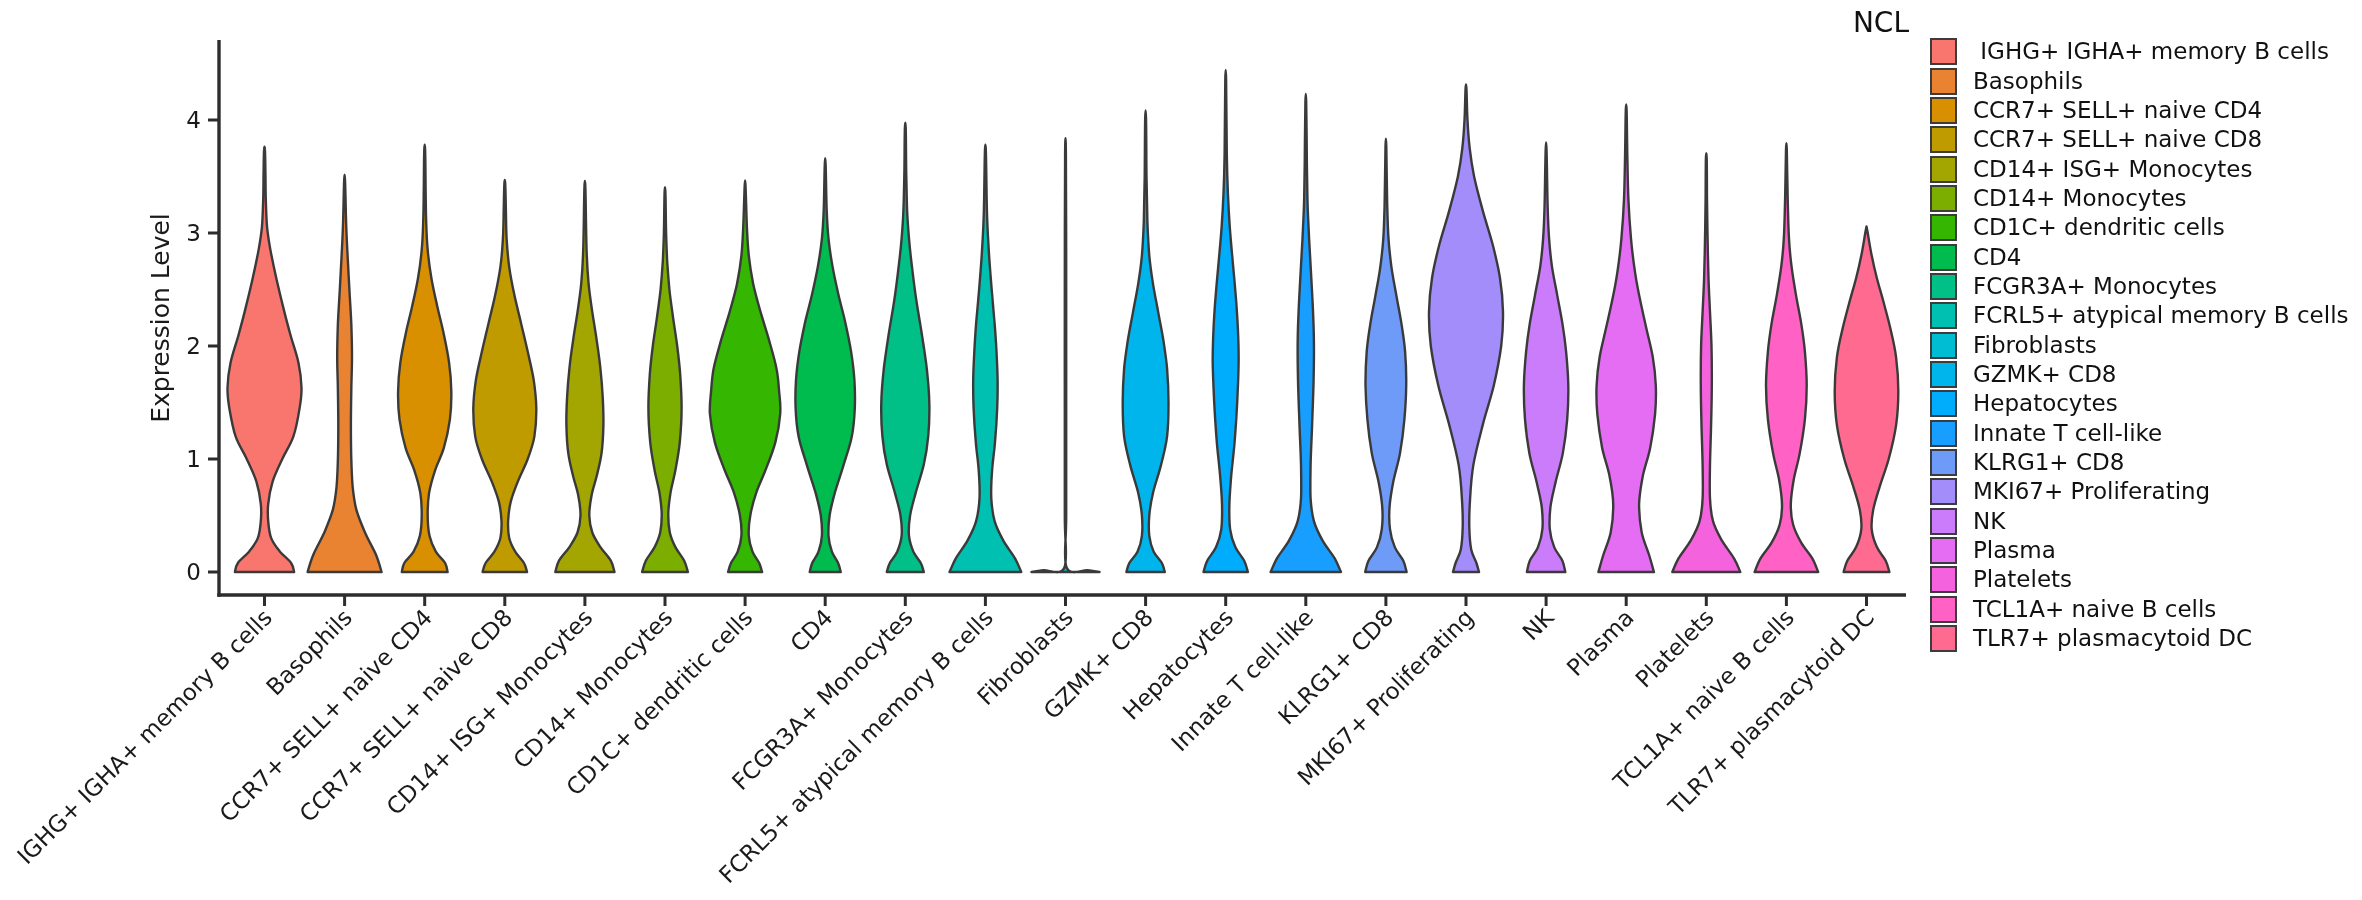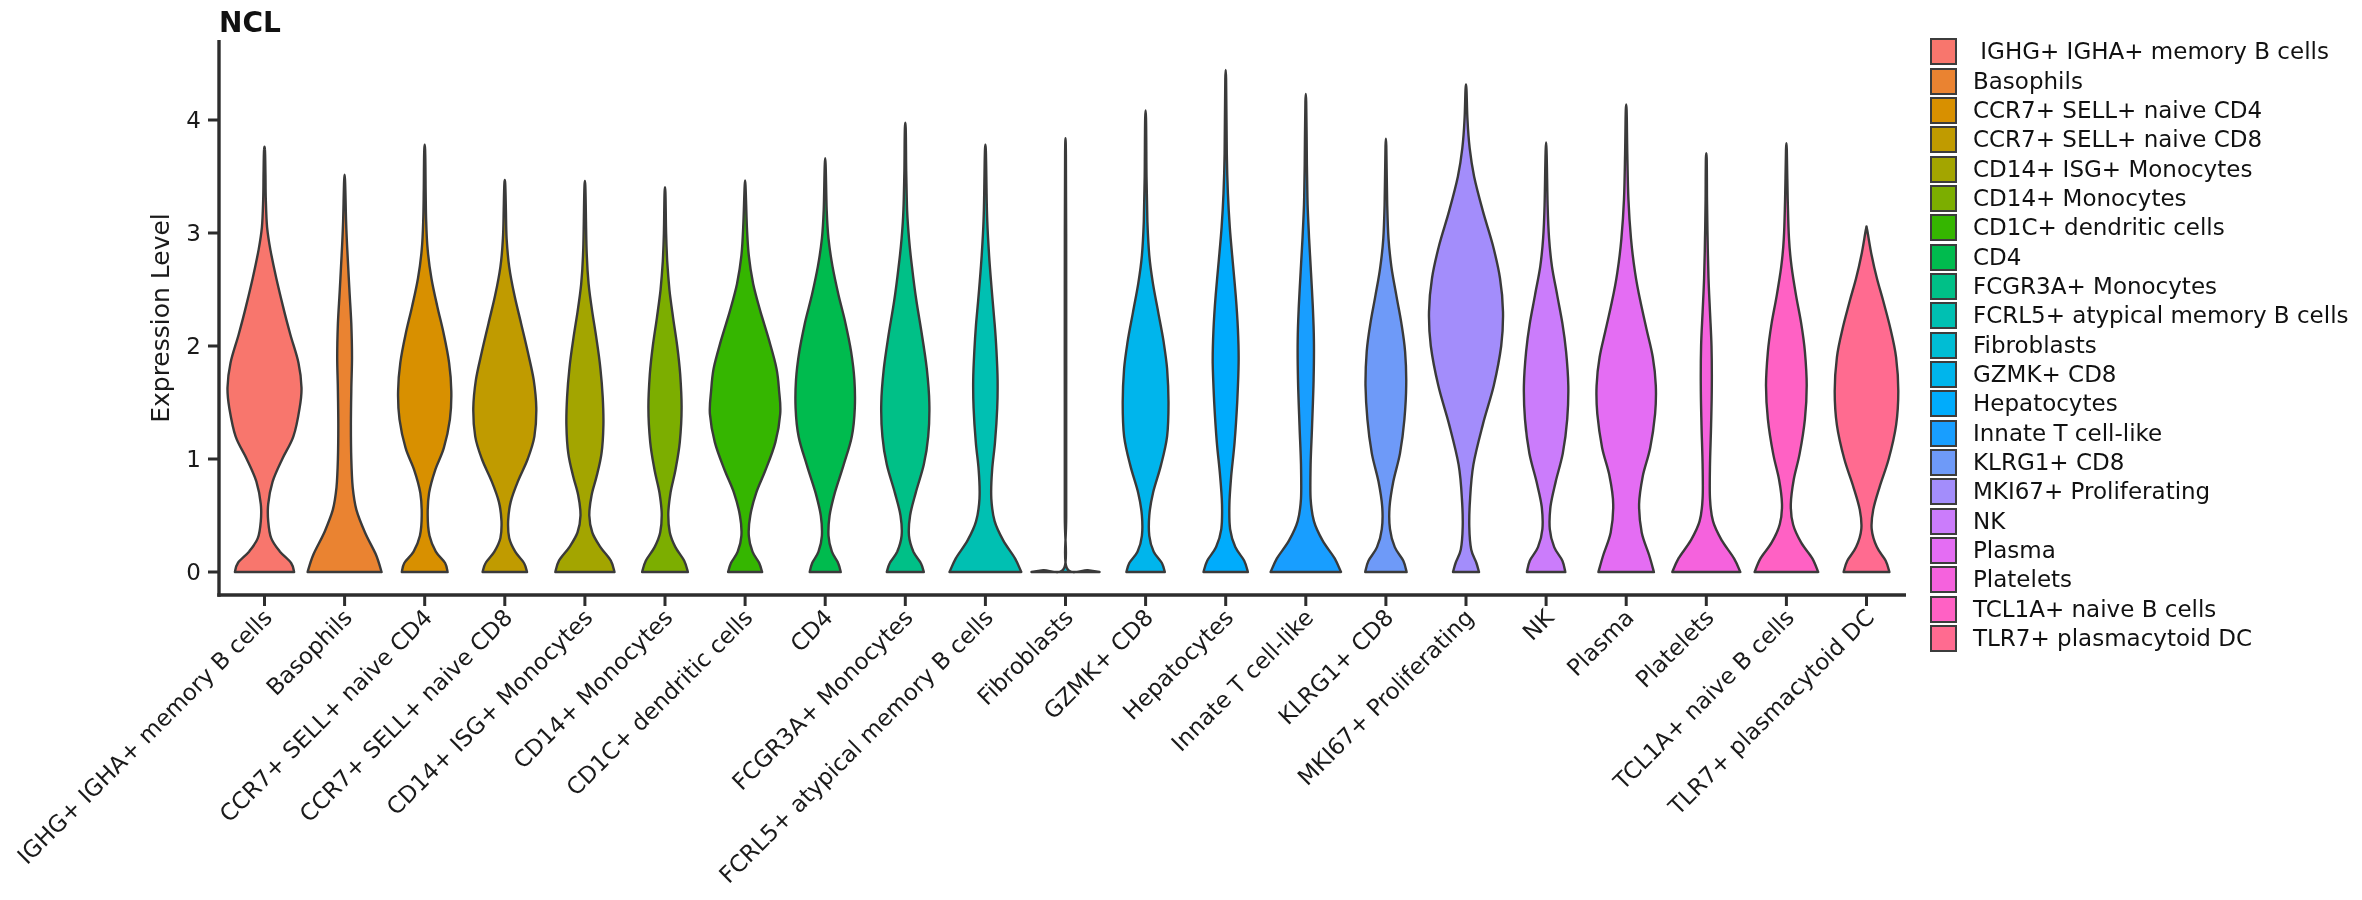--- a/index.html
+++ b/index.html
@@ -1,20 +1,20 @@
 <!DOCTYPE html>
 <html><head>
 <meta charset="utf-8">
 <style>
   html,body{margin:0;padding:0;background:#ffffff;}
   #stage{position:relative;width:2362px;height:900px;background:#ffffff;overflow:hidden;
          font-family:"DejaVu Sans","Liberation Sans",sans-serif;color:#1a1a1a;}
   #plot-svg{position:absolute;left:0;top:0;}
-  #chart-title{position:absolute;left:219px;top:6px;width:1690px;text-align:left;
-               font-size:28px;font-weight:bold;color:#111;}
+  #chart-title{position:absolute;left:219px;top:6px;width:1690px;text-align:right;
+               font-size:28px;font-weight:normal;color:#111;}
   #y-axis-title{position:absolute;left:160px;top:318px;transform:translate(-50%,-50%) rotate(-90deg);
                 white-space:nowrap;font-size:25px;color:#1a1a1a;}
   #legend{position:absolute;left:1930px;top:37px;}
   .legend-row{display:flex;align-items:center;height:29.35px;}
   .legend-swatch{width:27px;height:27px;box-sizing:border-box;border:2.4px solid #3c3c3c;
                  margin-right:16px;flex:0 0 auto;}
   .legend-label{font-size:23px;line-height:1;white-space:pre;color:#111;}
 </style>
 </head>
 <body>

